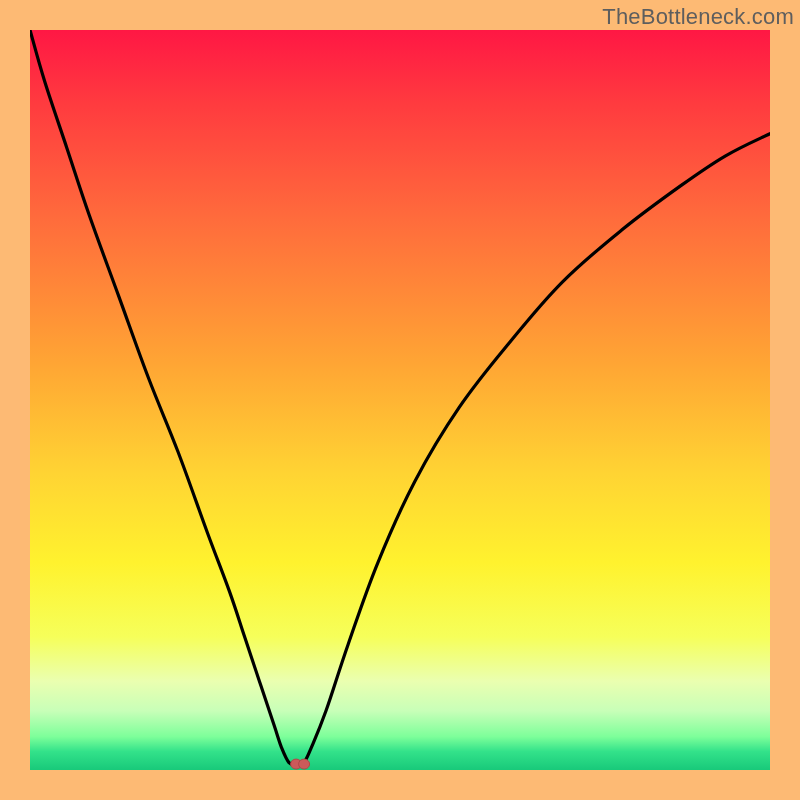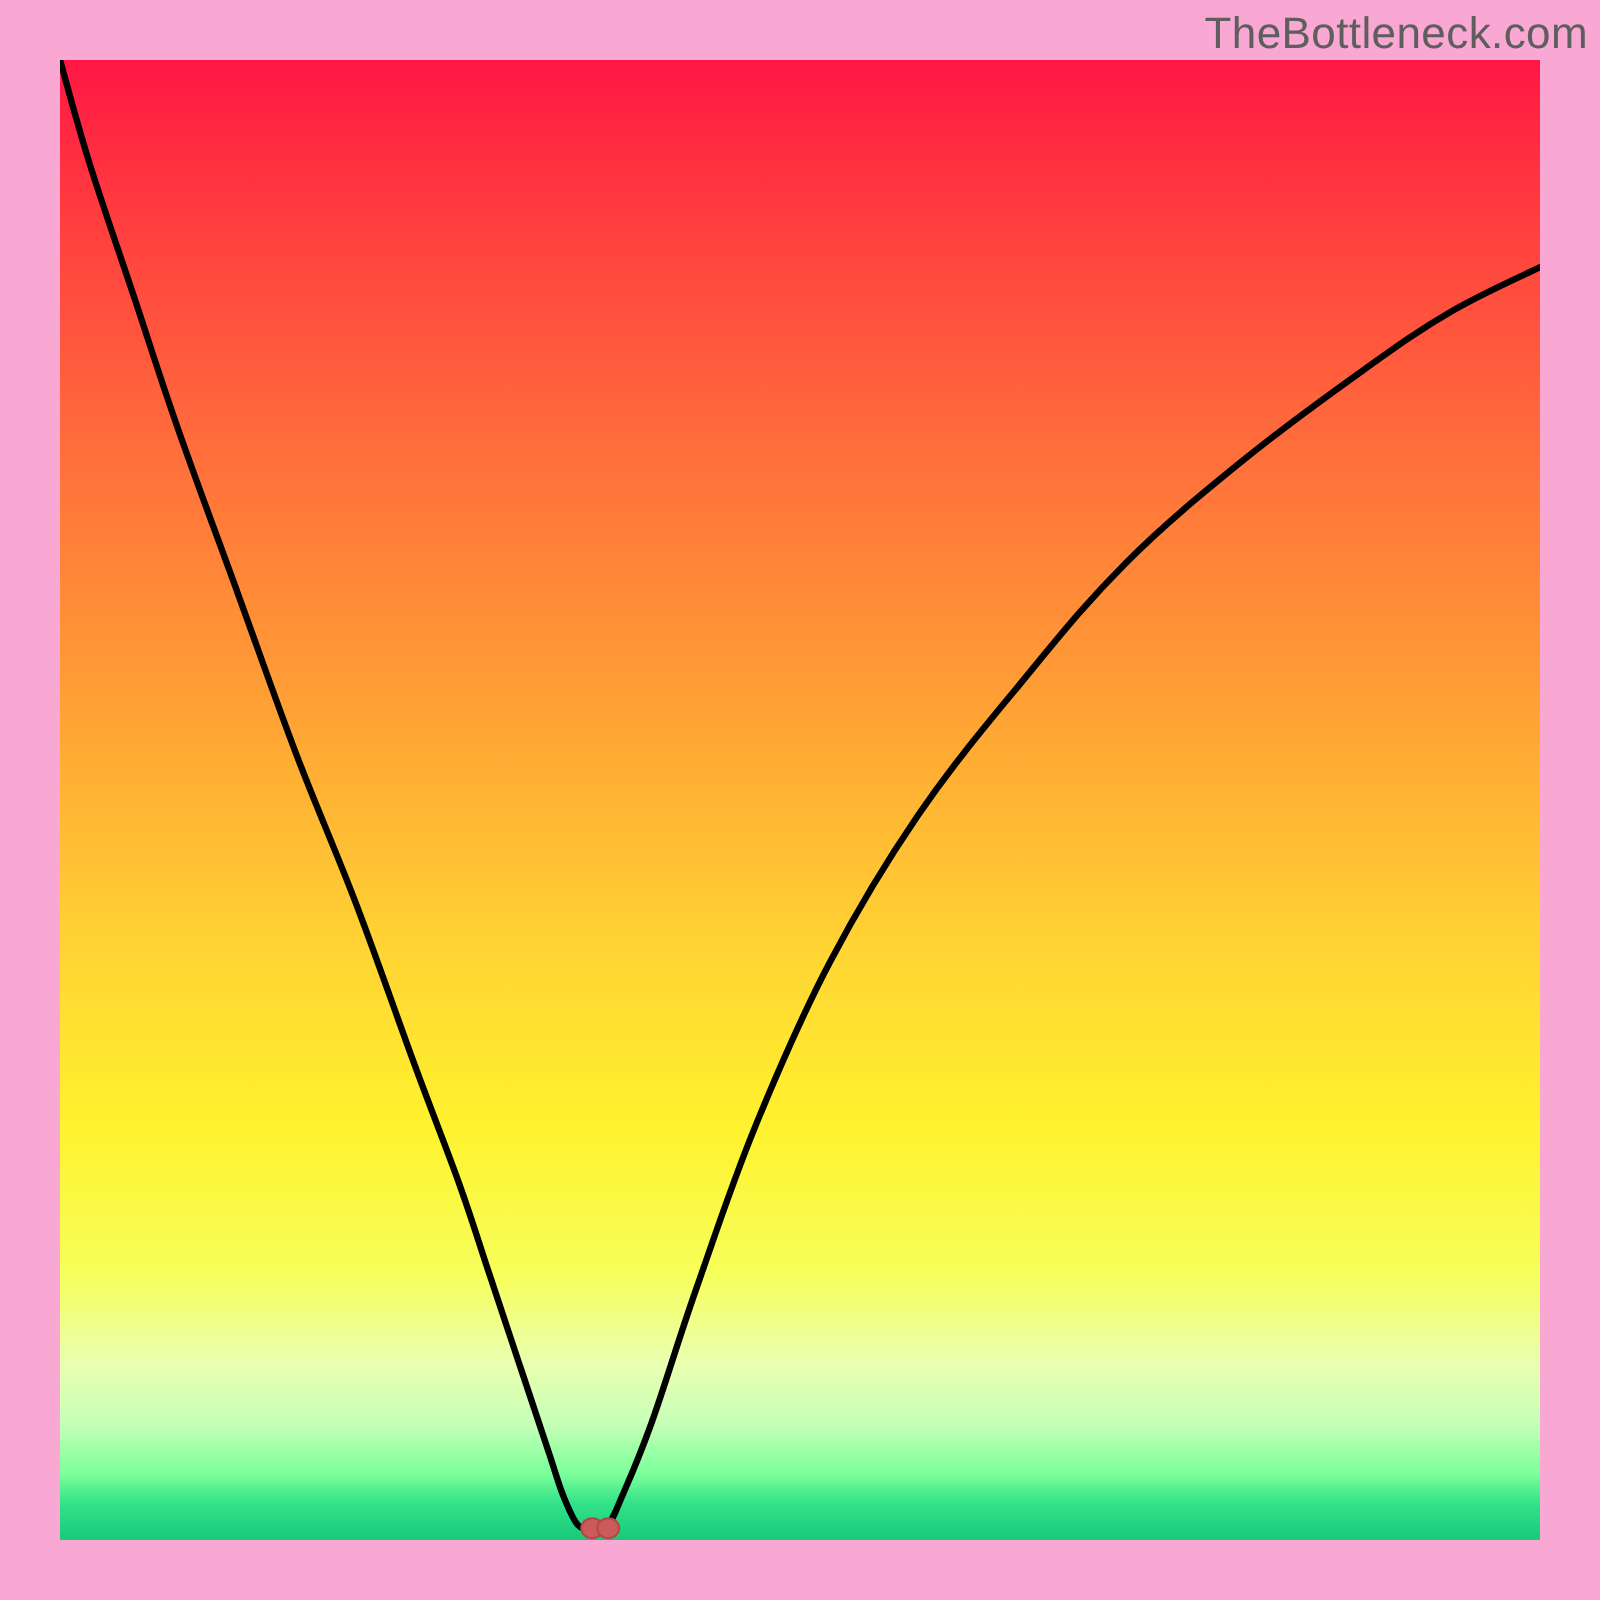--- a/index.html
+++ b/index.html
@@ -10,21 +10,21 @@
     background: #000;
     overflow: hidden;
     font-family: Arial, Helvetica, sans-serif;
   }
   .frame {
     position: absolute;
     left: 0;
     top: 0;
     width: 800px;
     height: 800px;
-    background: #f9a8d4;
+    background: #fdba74;
   }
   .plot-area {
     position: absolute;
     left: 30px;
     top: 30px;
     width: 740px;
     height: 740px;
     overflow: hidden;
   }
   .gradient-bg {

